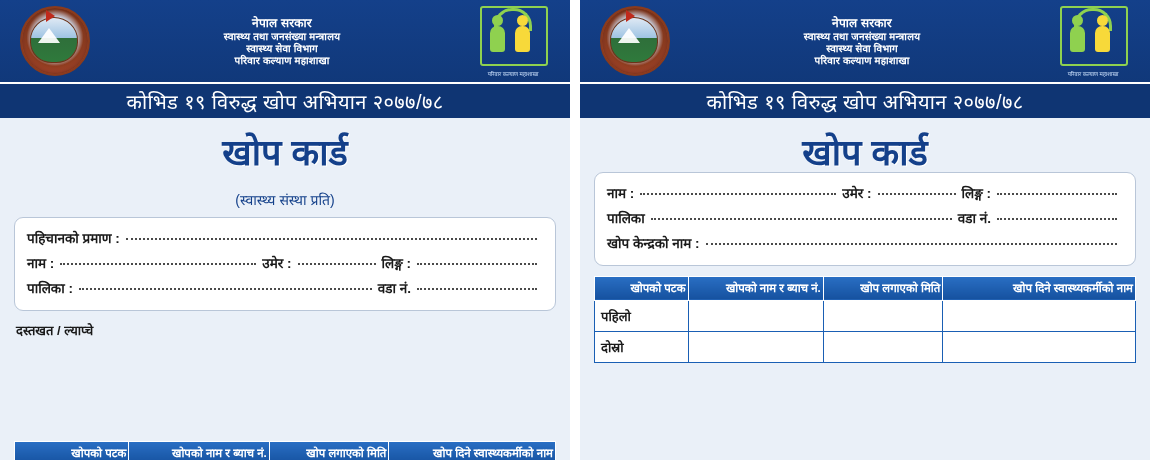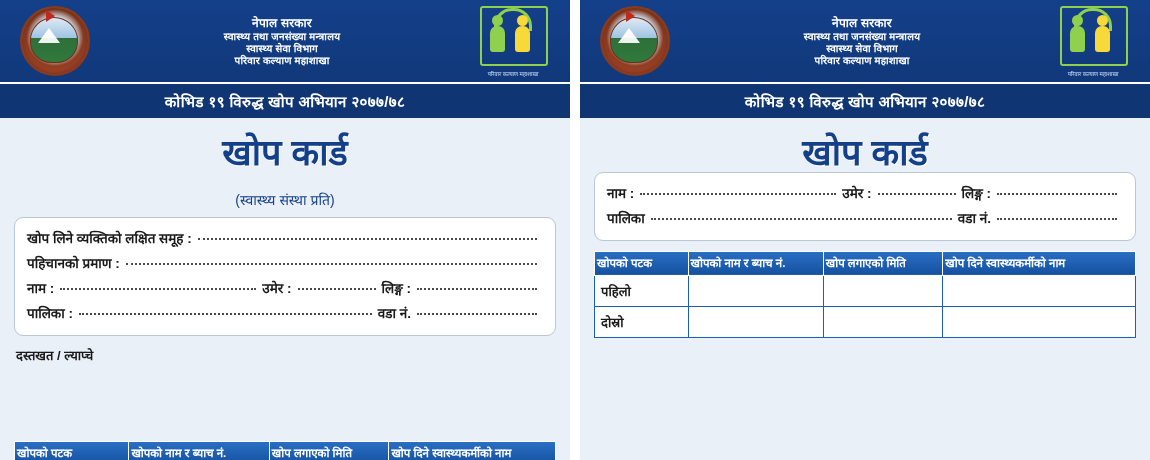--- a/index.html
+++ b/index.html
@@ -147,22 +147,22 @@
     color: #cfe4ff;
     white-space: nowrap;
   }
   .header-title {
     height: 34px;
     display: flex;
     align-items: center;
     justify-content: center;
     border-top: 2px solid #ffffff;
     background: #0f3573;
-    font-size: 15px;
-    font-weight: bold;
+    font-size: 20px;
+    font-weight: normal;
     letter-spacing: .4px;
     white-space: nowrap;
   }
 
   
   .body {
     position: relative;
     padding: 8px 14px 0 14px;
     box-sizing: border-box;
     height: 342px;
@@ -226,21 +226,21 @@
   }
   .tbl th {
     background: #1a5fb4;
     background: linear-gradient(180deg,#2a6fc4 0%,#15519f 100%);
     color: #ffffff;
     border: 1px solid #ffffff;
     font-size: 11.5px;
     font-weight: bold;
     line-height: 1.15;
     padding: 5px 2px;
-    text-align: left;
+    text-align: right;
   }
   .tbl td {
     background: #ffffff;
     border: 1px solid #1a5fb4;
     height: 26px;
     font-size: 13px;
     font-weight: bold;
     color: #1a1a1a;
     padding: 2px 6px;
     vertical-align: middle;
@@ -283,24 +283,20 @@
       </div>
       <div class="header-title">कोभिड १९ विरुद्ध खोप अभियान २०७७/७८</div>
     </div>
 
     <div class="body">
       <div class="big-title">खोप कार्ड</div>
       <div class="sub-title">(स्वास्थ्य संस्था प्रति)</div>
 
       <div class="field-box">
 
-        <div class="field-row">
-          <span class="lbl">खोप लिने व्यक्तिको लक्षित समूह :</span>
-          <span class="dots"></span>
-        </div>
 
         <div class="field-row">
           <span class="lbl">पहिचानको प्रमाण :</span>
           <span class="dots"></span>
         </div>
 
         <div class="field-row">
           <span class="lbl">नाम :</span>
           <span class="dots"></span>
           <span class="lbl">उमेर :</span>
@@ -379,20 +375,24 @@
           <span class="dots w-md"></span>
         </div>
 
         <div class="field-row">
           <span class="lbl">पालिका</span>
           <span class="dots"></span>
           <span class="lbl">वडा नं.</span>
           <span class="dots w-md"></span>
         </div>
 
+        <div class="field-row">
+          <span class="lbl">खोप केन्द्रको नाम :</span>
+          <span class="dots"></span>
+        </div>
 
       </div>
 
       <div class="table-wrap">
         <table class="tbl">
           <thead>
             <tr>
               <th style="width:17%">खोपको पटक</th>
               <th style="width:25%">खोपको नाम र ब्याच नं.</th>
               <th style="width:22%">खोप लगाएको मिति</th>

